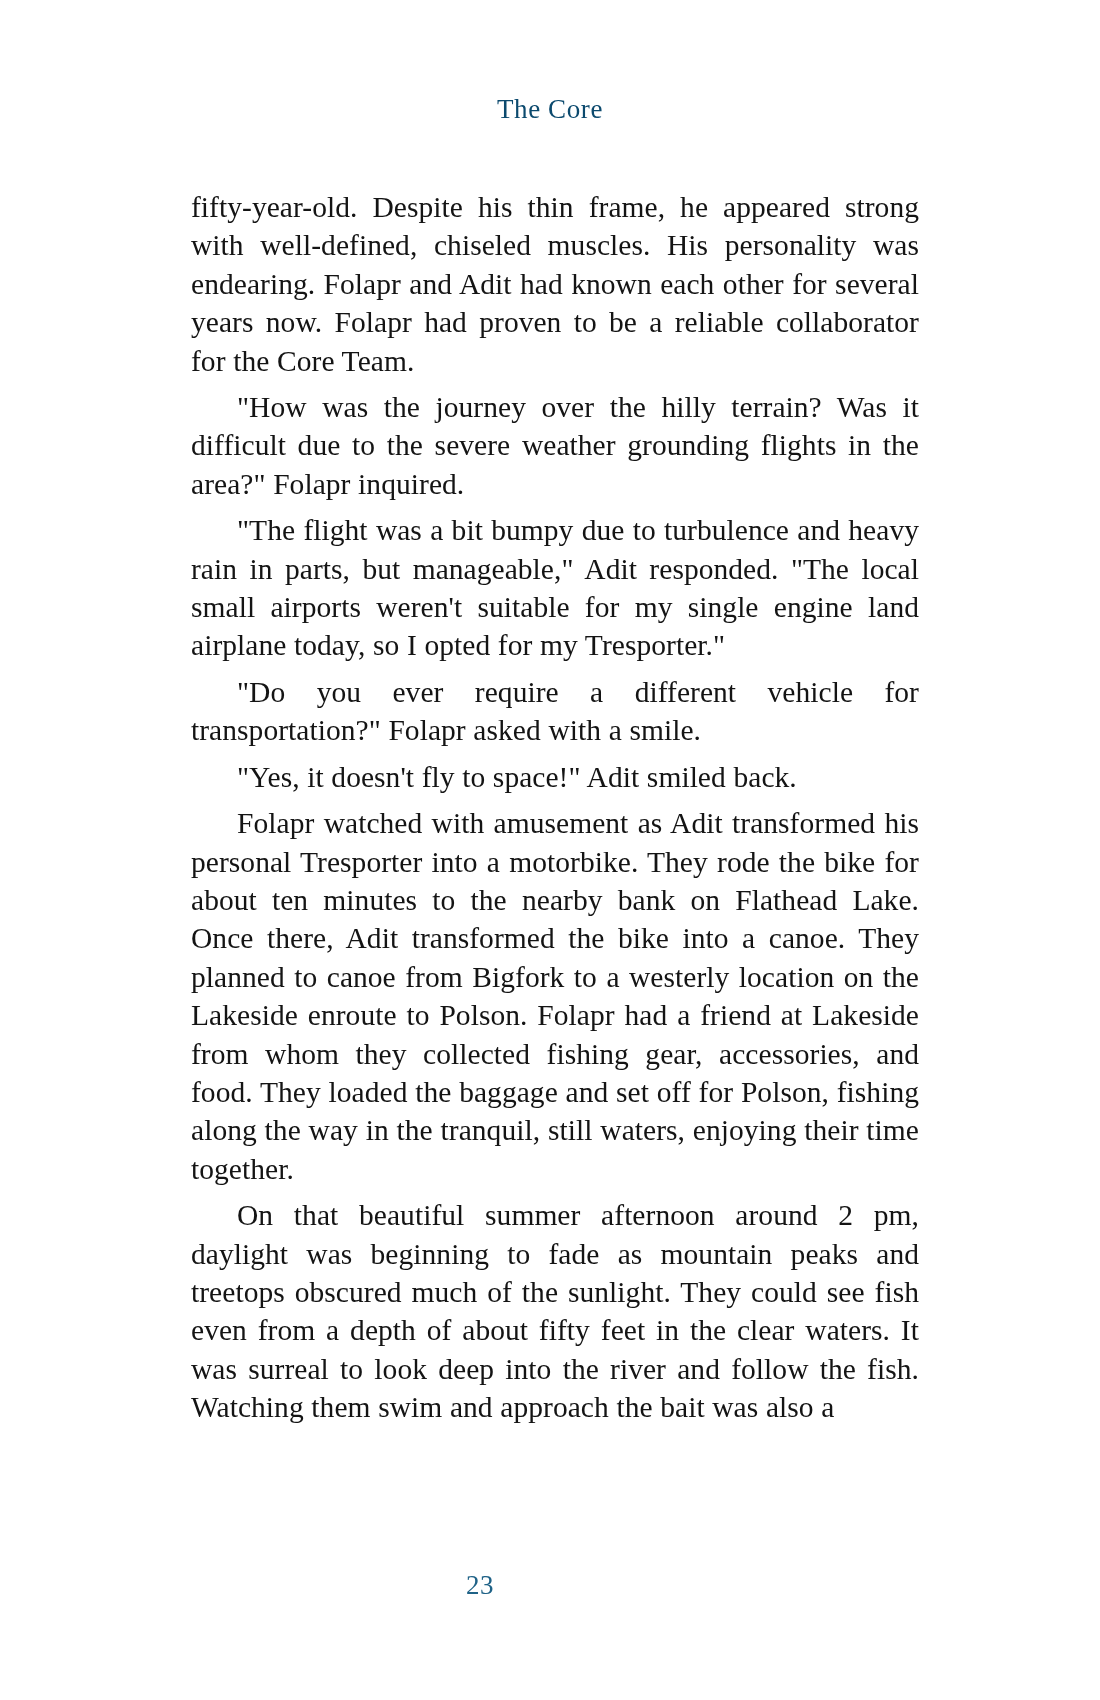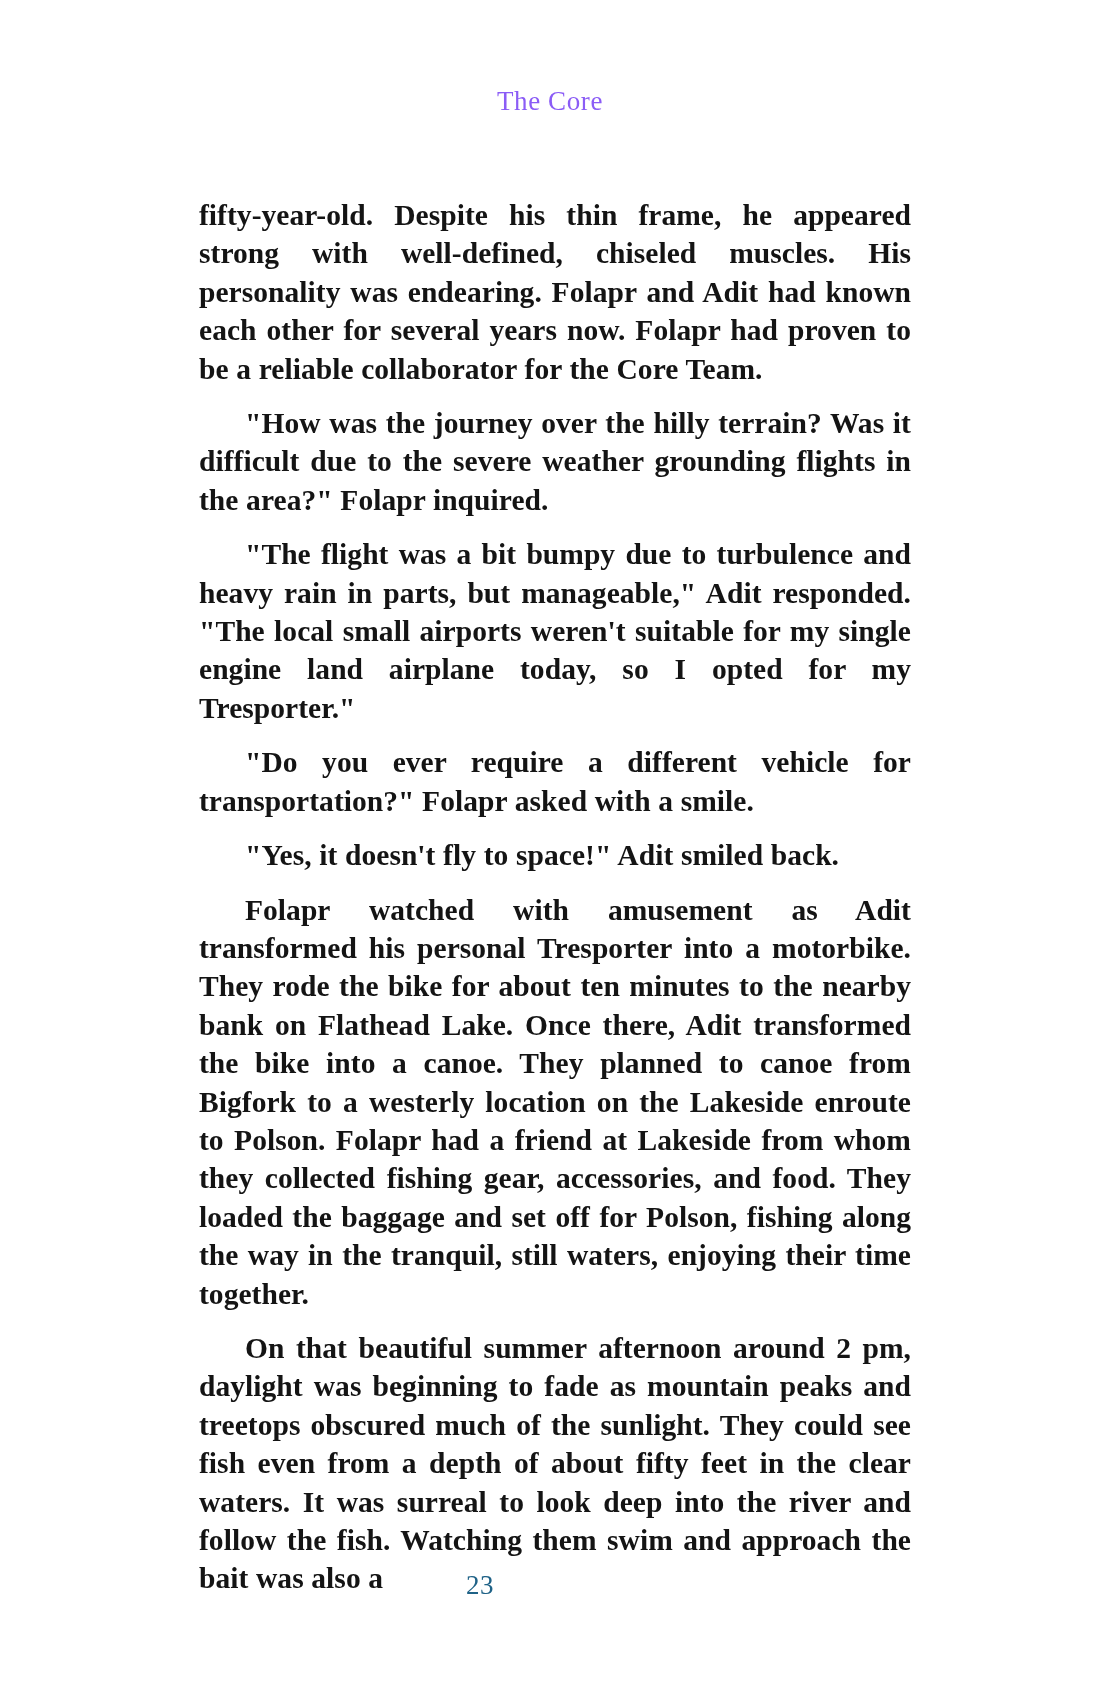--- a/index.html
+++ b/index.html
@@ -21,45 +21,45 @@
     left: 0;
     top: 0;
     width: 1100px;
     height: 1700px;
     background: #fff;
   }
 
   .running-head {
     position: absolute;
     left: 0;
-    top: 86px;
+    top: 94px;
     width: 1100px;
     text-align: center;
     font-family: "Liberation Serif", "DejaVu Serif", serif;
     font-size: 27px;
     letter-spacing: 0.6px;
-    color: #8b5cf6;
+    color: #0c4a6e;
     font-weight: 400;
   }
 
   .body-col {
     position: absolute;
     left: 183px;
     top: 180px;
     width: 744px;
   }
 
   .para {
-    margin: 16px;
+    margin: 8px;
     text-align: justify;
     text-justify: inter-word;
     font-size: 29.5px;
     line-height: 38.4px;
     color: #141414;
-    font-weight: 700;
+    font-weight: 400;
     letter-spacing: 0.05px;
     word-spacing: 0.2px;
     hyphens: none;
   }
   .para.indent {
     text-indent: 46px;
   }
   .para.first {
     text-indent: 0;
   }

